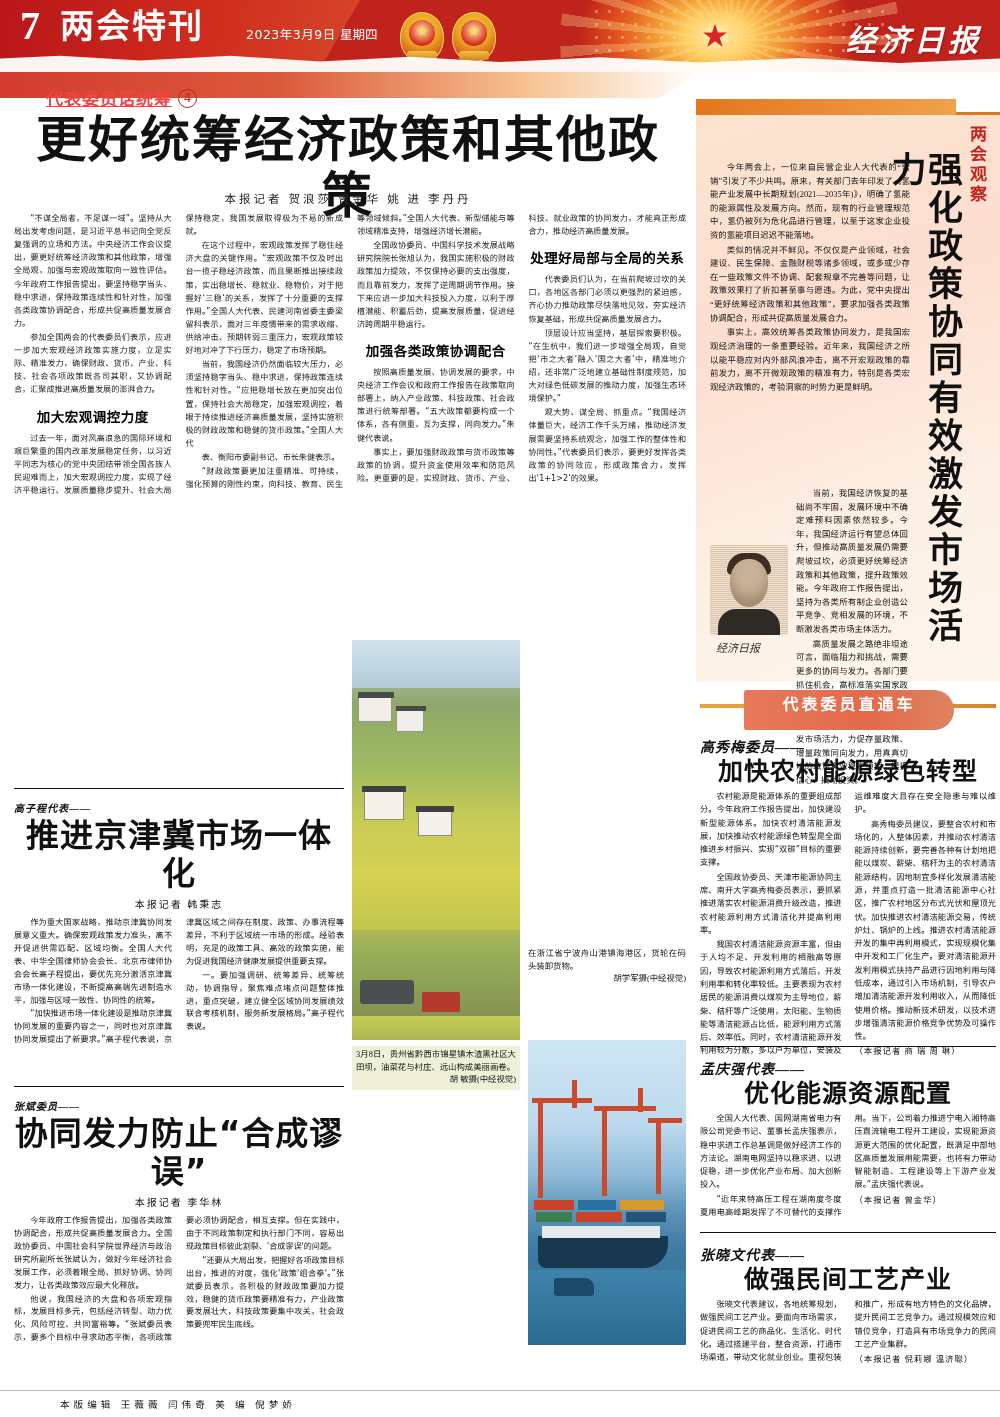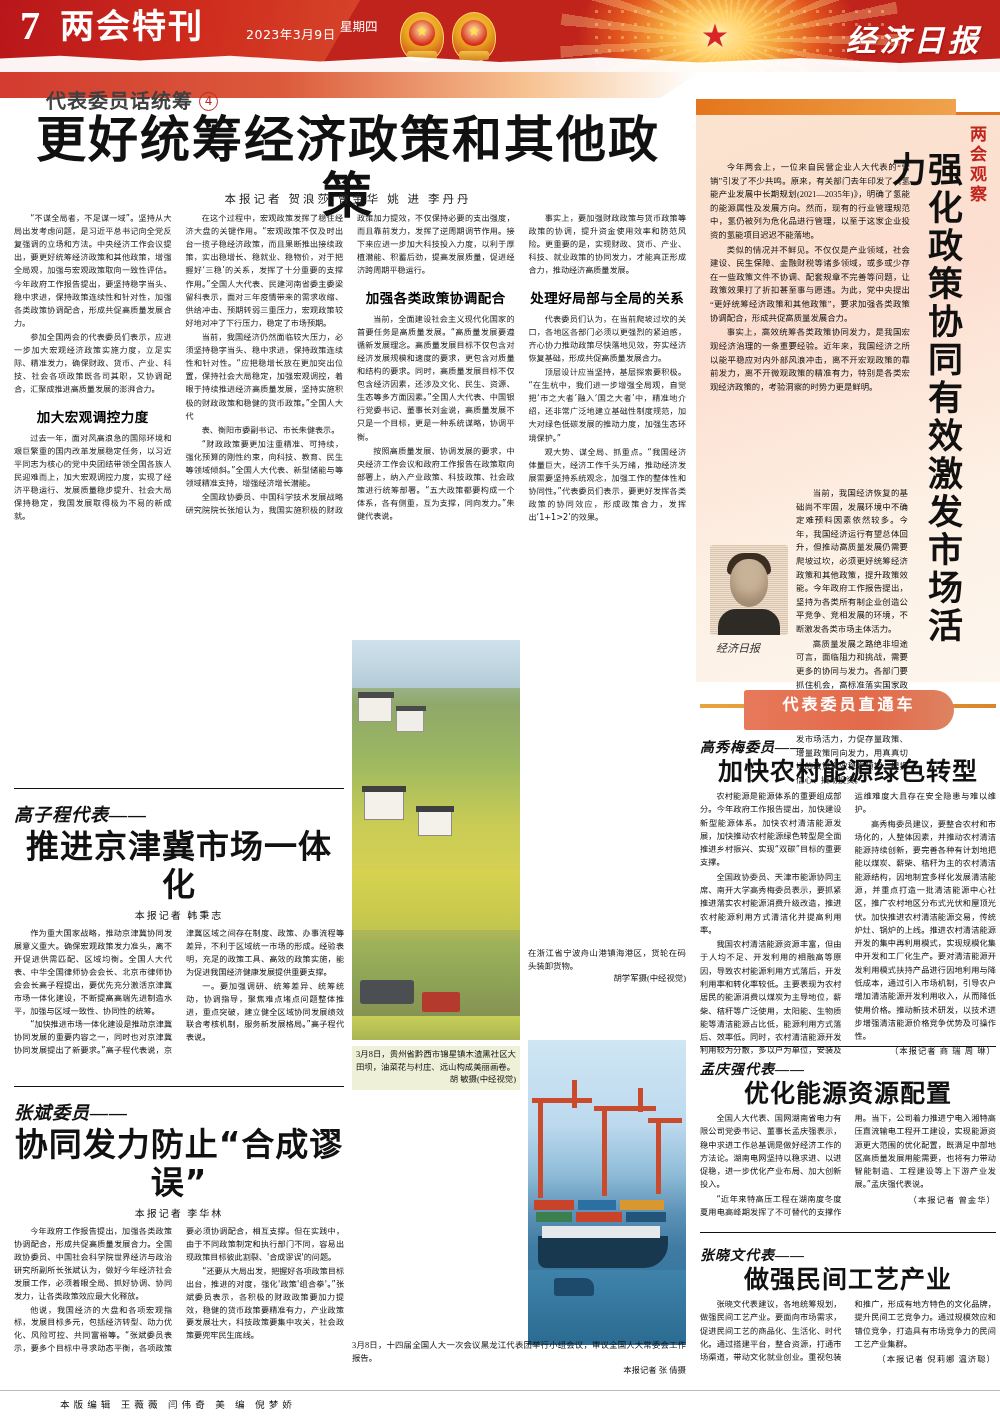--- a/index.html
+++ b/index.html
@@ -50,21 +50,21 @@
     font-family:"Liberation Serif", serif; line-height:1;
   }
   .mh-special {
     position:absolute; left:60px; top:6px; font-size:34px; font-weight:700; color:#fff;
     letter-spacing:2px; font-family:"DejaVu Sans","Liberation Sans",sans-serif; line-height:1.2;
   }
   .mh-date {
     position:absolute; left:246px; top:24px; font-size:12.5px; color:#fff;
     font-family:"DejaVu Sans","Liberation Sans",sans-serif; letter-spacing:.5px;
   }
-  .mh-weekday { position:absolute; left:340px; top:16px; font-size:12.5px; color:#fff;
+  .mh-weekday { position:absolute; left:340px; top:24px; font-size:12.5px; color:#fff;
     font-family:"DejaVu Sans","Liberation Sans",sans-serif; }
   .emblem { position:absolute; top:12px; width:44px; height:50px; }
   .emblem.e1 { left:400px; }
   .emblem.e2 { left:452px; }
   .emb-body { position:absolute; inset:0; border-radius:50% 50% 46% 46%;
      background:radial-gradient(circle at 50% 32%, #f7c93c 0%, #e8a31f 45%, #c6241a 100%);
      border:1.6px solid #ffd86b; }
   .emb-inner { position:absolute; left:9px; top:8px; width:26px; height:26px; border-radius:50%;
      background:radial-gradient(circle at 50% 40%, #ffe9a0, #d62b1c 70%); }
   .emb-base { position:absolute; left:7px; bottom:2px; width:30px; height:9px;
@@ -79,22 +79,22 @@
 
   
   .head-corner {
     position:absolute; left:0; top:72px; width:700px; height:26px;
     background:linear-gradient(90deg,#cf2a1d 0%, #d84b2a 40%, #f6bc86 75%, #fff 100%);
     clip-path: polygon(0 0, 700px 0, 660px 26px, 0 26px);
     opacity:.92;
   }
   .kicker-wrap { position:absolute; left:46px; top:85px; }
   .kicker {
-    display:inline-block; font-size:20px; font-weight:700; color:#404040;
-    font-family:"DejaVu Sans","Liberation Sans",sans-serif; letter-spacing:1px;
+    display:inline-block; font-size:17px; font-weight:700; color:#ef4444;
+    font-family:"DejaVu Sans","Liberation Sans",sans-serif; letter-spacing:1px;text-decoration:underline;
   }
   .kicker-num {
     display:inline-block; width:19px; height:19px; border:1.4px solid #c0241c; border-radius:50%;
     color:#c0241c; font-size:12px; text-align:center; line-height:17px; margin-left:6px;
     vertical-align:3px; font-family:"DejaVu Sans",sans-serif;
   }
   .main-headline {
     position:absolute; left:28px; top:112px; width:640px;
     font-size:50px; font-weight:700; color:#111; letter-spacing:2px;
     font-family:"DejaVu Sans","Liberation Sans",sans-serif;
@@ -119,21 +119,21 @@
   }
   .sec-head {
     font-size:13.5px; font-weight:700; text-align:center; margin:9px 0 6px;
     color:#000; font-family:"DejaVu Sans","Liberation Sans",sans-serif;
     text-indent:0; letter-spacing:.5px;
   }
 
   
   .sub-article { position:absolute; }
   .sub-kicker {
-    font-size:18px; color:#111; font-family:"Liberation Serif","DejaVu Serif",serif;
+    font-size:10px; color:#111; font-family:"Liberation Serif","DejaVu Serif",serif;
     font-weight:600; letter-spacing:1px; font-style:italic;
   }
   .sub-title {
     font-size:33px; font-weight:700; color:#111; letter-spacing:1px;
     font-family:"DejaVu Sans","Liberation Sans",serif; line-height:1.15; text-align:center;
     margin-top:2px;
   }
   .sub-byline { font-size:10px; text-align:center; letter-spacing:2px; margin-top:3px;
     font-family:"Liberation Serif",serif; }
   .sub-body { column-count:2; column-gap:14px; margin-top:5px; }
@@ -209,21 +209,21 @@
     font-family:"DejaVu Sans","Liberation Sans",sans-serif;
   }
   .side-article { position:absolute; left:700px; width:296px; }
   .side-kicker { font-size:14px; font-family:"Liberation Serif","DejaVu Serif",serif;
      font-style:italic; font-weight:600; letter-spacing:1px; }
   .side-title { font-size:25px; font-weight:700; text-align:center; letter-spacing:1px;
      font-family:"DejaVu Sans","Liberation Sans",sans-serif; margin-top:1px; line-height:1.16; }
   .side-body { column-count:2; column-gap:13px; margin-top:4px; }
   .side-body p { font-size:8.2px; line-height:1.62; text-align:justify; text-indent:2em;
      font-family:"DejaVu Sans","Liberation Sans",sans-serif; margin-bottom:1px; }
-  .side-credit { font-size:8.4px; text-align:right; font-family:"Liberation Serif",serif;
+  .side-credit { font-size:8.4px; text-align:left; font-family:"Liberation Serif",serif;
      letter-spacing:1px; margin-top:1px; }
 
   .footer-credits {
     position:absolute; left:60px; bottom:6px; font-size:9.6px; letter-spacing:4px;
     font-family:"Liberation Serif",serif; color:#111;
   }
   .bottom-rule { position:absolute; left:0; bottom:26px; width:1000px; height:1px; background:#bbb; }
 
   
   .port-photo {
@@ -281,21 +281,20 @@
     <p>“不谋全局者，不足谋一域”。坚持从大局出发考虑问题，是习近平总书记向全党反复强调的立场和方法。中央经济工作会议提出，要更好统筹经济政策和其他政策，增强全局观，加强与宏观政策取向一致性评估。今年政府工作报告提出，要坚持稳字当头、稳中求进，保持政策连续性和针对性，加强各类政策协调配合，形成共促高质量发展合力。</p>
     <p>参加全国两会的代表委员们表示，应进一步加大宏观经济政策实施力度，立足实际、精准发力，确保财政、货币、产业、科技、社会各项政策既各司其职，又协调配合，汇聚成推进高质量发展的澎湃合力。</p>
     <div class="sec-head">加大宏观调控力度</div>
     <p>过去一年，面对风高浪急的国际环境和艰巨繁重的国内改革发展稳定任务，以习近平同志为核心的党中央团结带领全国各族人民迎难而上，加大宏观调控力度，实现了经济平稳运行、发展质量稳步提升、社会大局保持稳定，我国发展取得极为不易的新成就。</p>
     <p>在这个过程中，宏观政策发挥了稳住经济大盘的关键作用。“宏观政策不仅及时出台一揽子稳经济政策，而且果断推出接续政策，实出稳增长、稳就业、稳物价，对于把握好‘三稳’的关系，发挥了十分重要的支撑作用。”全国人大代表、民建河南省委主委梁留科表示，面对三年疫情带来的需求收缩、供给冲击、预期转弱三重压力，宏观政策较好地对冲了下行压力，稳定了市场预期。</p>
     <p>当前，我国经济仍然面临较大压力，必须坚持稳字当头、稳中求进，保持政策连续性和针对性。“应把稳增长放在更加突出位置，保持社会大局稳定，加强宏观调控，着眼于持续推进经济高质量发展，坚持实施积极的财政政策和稳健的货币政策。”全国人大代</p>
     <p>表、衡阳市委副书记、市长朱健表示。</p>
     <p>“财政政策要更加注重精准、可持续，强化预算的刚性约束，向科技、教育、民生等领域倾斜。”全国人大代表、新型储能与等领域精准支持，增强经济增长潜能。</p>
     <p>全国政协委员、中国科学技术发展战略研究院院长张旭认为，我国实施积极的财政政策加力提效，不仅保持必要的支出强度，而且靠前发力，发挥了逆周期调节作用。接下来应进一步加大科技投入力度，以利于厚植潜能、积蓄后劲，提高发展质量，促进经济跨周期平稳运行。</p>
     <div class="sec-head">加强各类政策协调配合</div>
-    <p>当前，全面建设社会主义现代化国家的首要任务是高质量发展。“高质量发展要遵循新发展理念。高质量发展目标不仅包含对经济发展规模和速度的要求，更包含对质量和结构的要求。同时，高质量发展目标不仅包含经济因素，还涉及文化、民生、资源、生态等多方面因素。”全国人大代表、中国银行党委书记、董事长刘金说，高质量发展不只是一个目标，更是一种系统谋略，协调平衡。</p>
     <p>按照高质量发展、协调发展的要求，中央经济工作会议和政府工作报告在政策取向部署上，纳入产业政策、科技政策、社会政策进行统筹部署。“五大政策都要构成一个体系，各有侧重，互为支撑，同向发力。”朱健代表说。</p>
     <p>事实上，要加强财政政策与货币政策等政策的协调，提升资金使用效率和防范风险。更重要的是，实现财政、货币、产业、科技、就业政策的协同发力，才能真正形成合力，推动经济高质量发展。</p>
     <div class="sec-head">处理好局部与全局的关系</div>
     <p>代表委员们认为，在当前爬坡过坎的关口，各地区各部门必须以更强烈的紧迫感，齐心协力推动政策尽快落地见效，夯实经济恢复基础，形成共促高质量发展合力。</p>
     <p>顶层设计应当坚持，基层探索要积极。“在生杭中，我们进一步增强全局观，自觉把‘市之大者’融入‘国之大者’中，精准地介绍，还非常广泛地建立基础性制度规范，加大对绿色低碳发展的推动力度，加强生态环境保护。”</p>
     <p>观大势、谋全局、抓重点。“我国经济体量巨大，经济工作千头万绪，推动经济发展需要坚持系统观念，加强工作的整体性和协同性。”代表委员们表示，要更好发挥各类政策的协同效应，形成政策合力，发挥出‘1+1&gt;2’的效果。</p>
   </div>
 
   <div class="photo field-photo" style="left:352px; top:640px; width:168px; height:400px;">
     <div style="position:absolute;left:0;top:0;width:100%;height:12%;background:linear-gradient(180deg,#cfe2ec,#b3cbd6);"></div>
@@ -338,24 +337,20 @@
   <div style="position:absolute;left:528px;top:948px;width:158px;">
     <div class="cap">在浙江省宁波舟山港镇海港区，货轮在码头装卸货物。</div>
     <div class="cap cap-credit">胡学军摄(中经视觉)</div>
   </div>
 
   <div style="position:absolute;left:352px;top:1046px;width:168px;background:#eef0d8;padding:3px 4px;">
     <div class="cap">3月8日，贵州省黔西市锦星镇木渣黑社区大田坝，油菜花与村庄、远山构成美丽画卷。</div>
     <div class="cap cap-credit">胡 敏摄(中经视觉)</div>
   </div>
 
-  <div style="position:absolute;left:352px;top:1340px;width:334px;">
-    <div class="cap">3月8日，十四届全国人大一次会议黑龙江代表团举行小组会议，审议全国人大常委会工作报告。</div>
-    <div class="cap cap-credit">本报记者 张 倩摄</div>
-  </div>
 
   <div class="hr-line" style="left:14px; top:788px; width:330px;"></div>
   <div class="sub-article" style="left:14px; top:800px; width:330px;">
     <div class="sub-kicker">高子程代表——</div>
     <div class="sub-title">推进京津冀市场一体化</div>
     <div class="sub-byline">本报记者 韩秉志</div>
     <div class="sub-body">
       <p>作为重大国家战略，推动京津冀协同发展意义重大。确保宏观政策发力准头，离不开促进供需匹配、区域均衡。全国人大代表、中华全国律师协会会长、北京市律师协会会长高子程提出，要优先充分激活京津冀市场一体化建设，不断提高高端先进制造水平，加强与区域一致性、协同性的统筹。</p>
       <p>“加快推进市场一体化建设是推动京津冀协同发展的重要内容之一，同时也对京津冀协同发展提出了新要求。”高子程代表说，京津冀区域之间存在制度、政策、办事流程等差异，不利于区域统一市场的形成。经验表明，充足的政策工具、高效的政策实施，能为促进我国经济健康发展提供重要支撑。</p>
       <p>一。要加强调研、统筹差异、统筹统动，协调指导，聚焦难点堵点问题整体推进，重点突破，建立健全区域协同发展绩效联合考核机制，服务新发展格局。”高子程代表说。</p>

